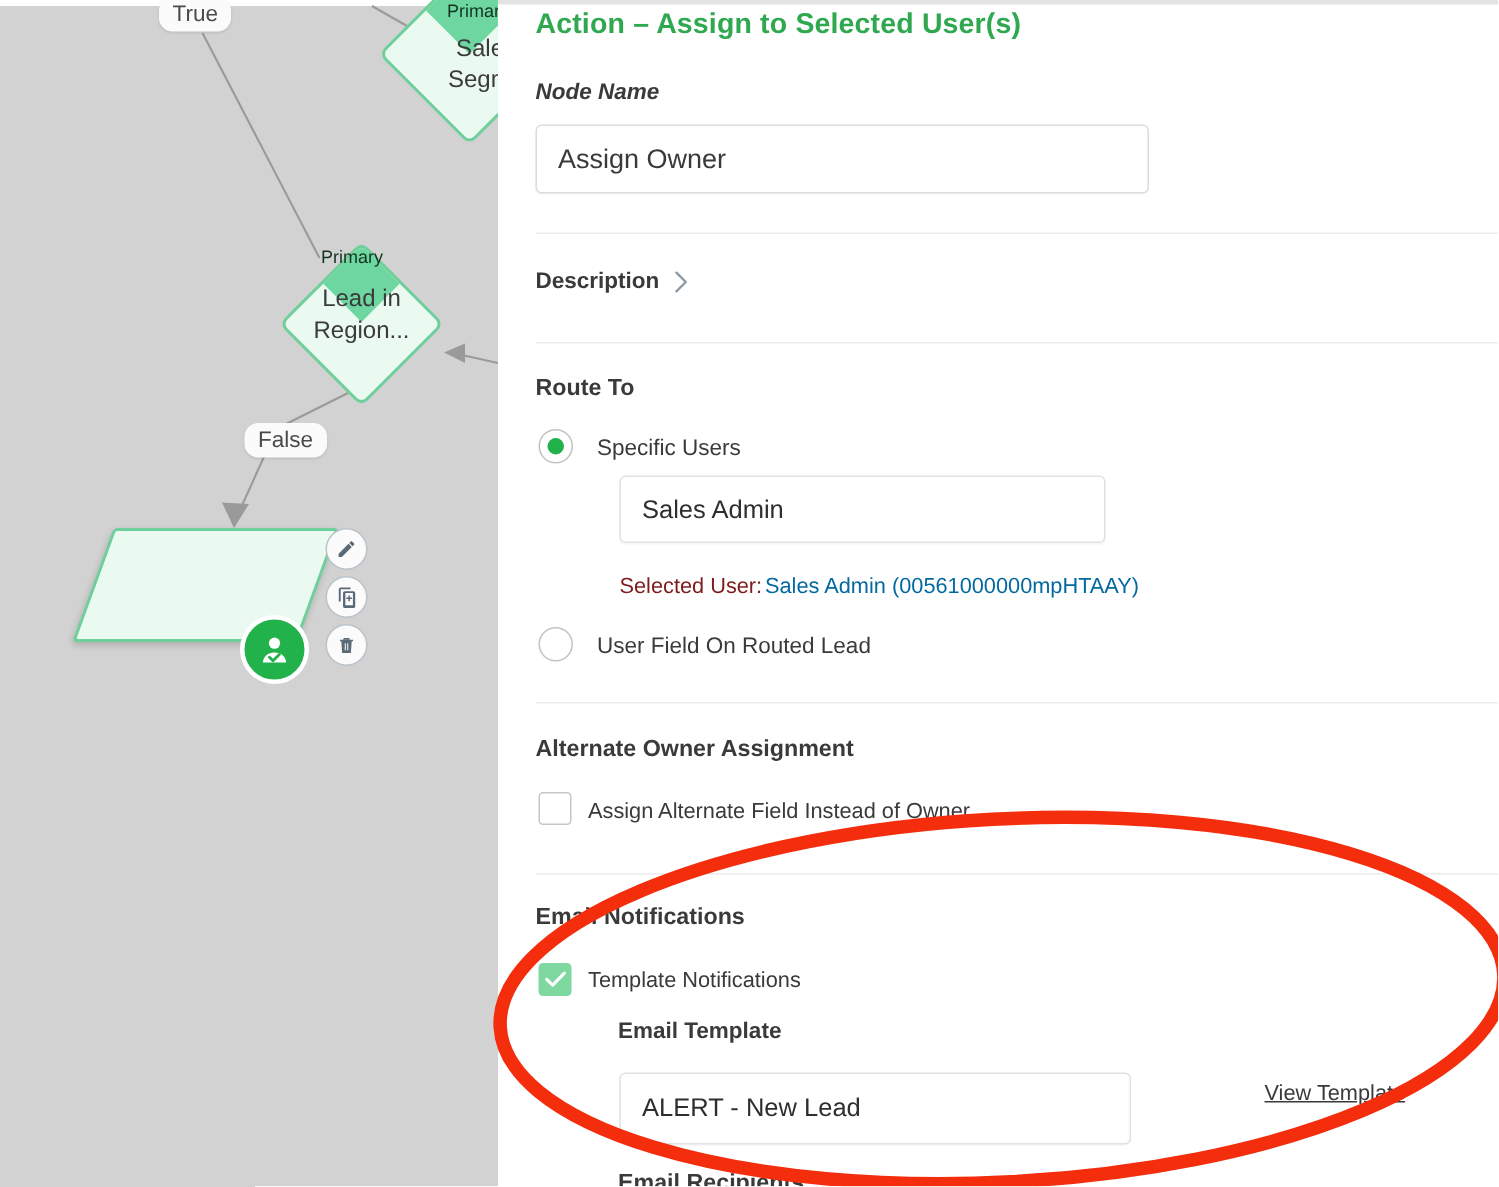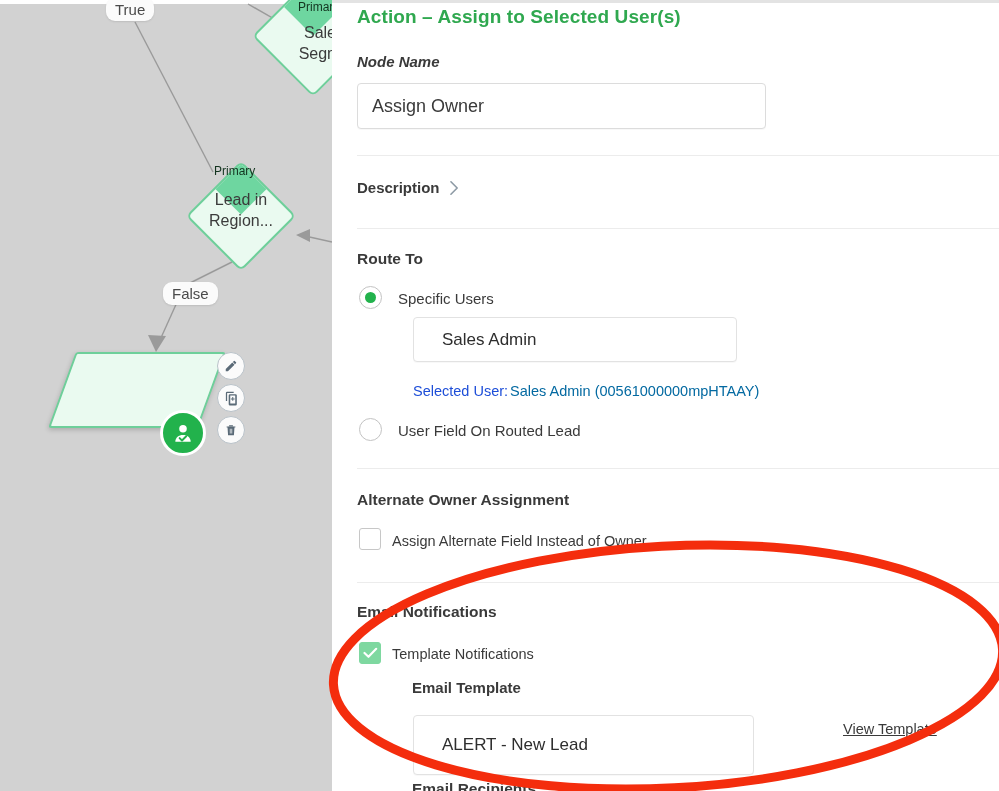--- a/index.html
+++ b/index.html
@@ -202,21 +202,21 @@
     box-shadow: 0 1px 1px rgba(0,0,0,0.03);
   }
   .select-box {
     position: absolute;
     box-sizing: border-box;
     background: #ffffff;
     border: 1px solid #e2e2e2;
     border-radius: 4px;
     font-size: 17px;
     color: #2e2e2e;
-    padding: 0 28px;
+    padding: 0 14px;
     display: flex;
     align-items: center;
     box-shadow: 0 1px 1px rgba(0,0,0,0.03);
   }
   .radio {
     position: absolute;
     width: 23px; height: 23px;
     border-radius: 50%;
     border: 1.5px solid #c3c3c3;
     box-sizing: border-box;
@@ -251,21 +251,21 @@
     justify-content: center;
   }
   .chk-text {
     position: absolute;
     font-size: 14.5px;
     color: #3a3a3a;
   }
   .small-label {
     position: absolute;
     font-size: 14.5px;
-    color: #1d4ed8;
+    color: #7f1d1d;
   }
   .green-text {
     color: #0369a1;
   }
   .link-text {
     position: absolute;
     font-size: 14.5px;
     color: #3a3a3a;
     text-decoration: underline;
   }
@@ -409,21 +409,21 @@
 
     <div class="checkbox checked" style="left:27px; top:642px;">
       <svg width="15" height="12" viewBox="0 0 16 13">
         <path d="M1.5 6.4 L5.8 10.6 L14.2 1.9" stroke="#ffffff" stroke-width="2.3" fill="none" stroke-linecap="round" stroke-linejoin="round"></path>
       </svg>
     </div>
     <div class="chk-text" style="left:60px; top:646px;">Template Notifications</div>
 
     <div class="field-label" style="left:80px; top:679px;">Email Template</div>
 
-    <div class="select-box" style="left:81px; top:715px; width:341px; height:60px;">ALERT - New Lead</div>
+    <div class="select-box" style="left:81px; top:715px; width:341px; height:48px;">ALERT - New Lead</div>
 
     <div class="link-text" style="left:511px; top:721px;">View Template</div>
 
     <div class="section-head" style="left:80px; top:780px;">Email Recipients</div>
   </div>
 
   <svg id="annotation" viewBox="0 0 999 791">
     <ellipse cx="668" cy="667" rx="335" ry="121" fill="none" stroke="#f42d0d" stroke-width="9" transform="rotate(-3 668 667)"></ellipse>
   </svg>
 

